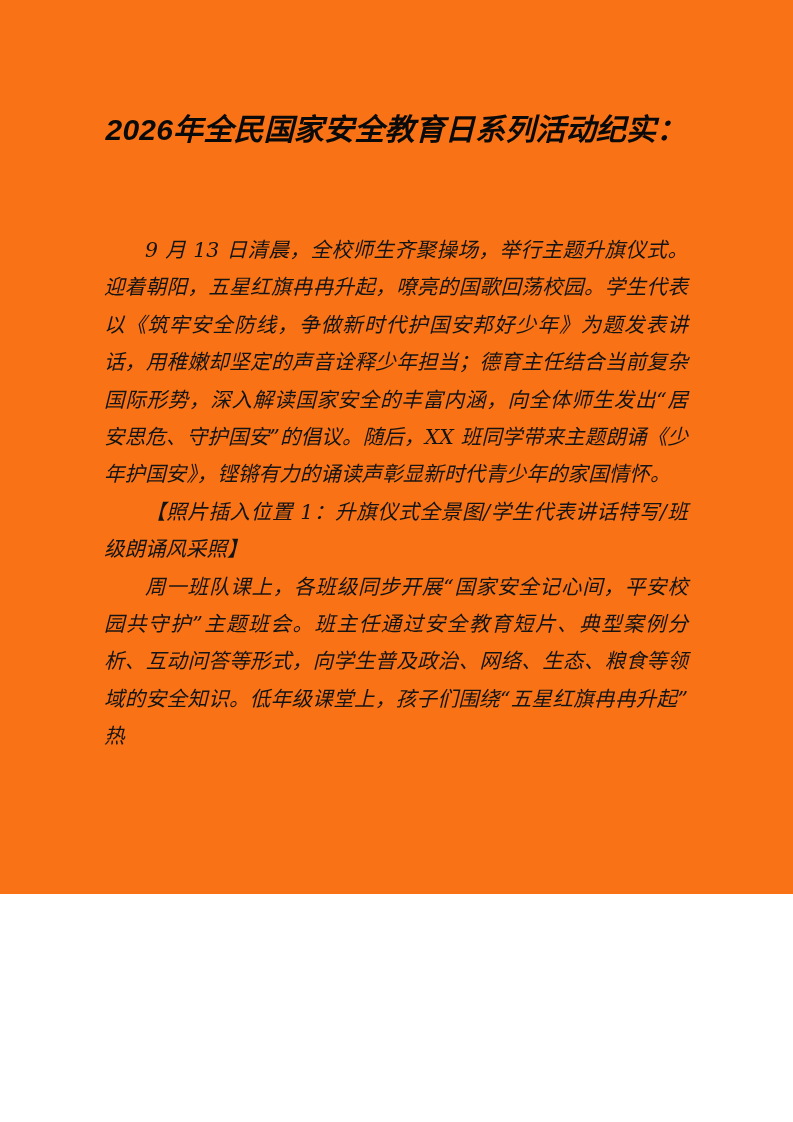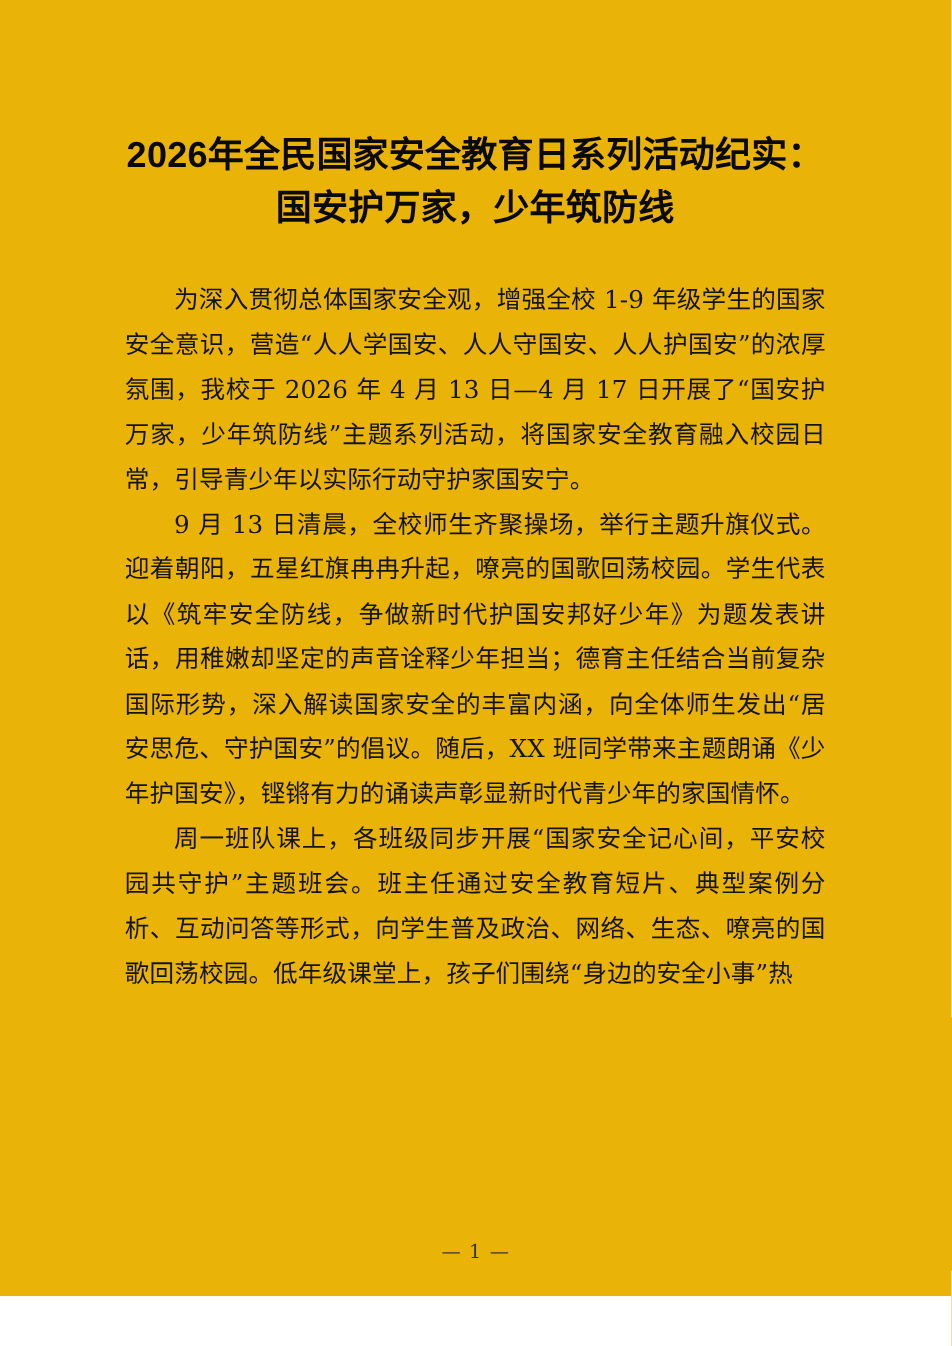--- a/index.html
+++ b/index.html
@@ -5,27 +5,28 @@
 <style>
   html, body {
     margin: 0;
     padding: 0;
     background: #ffffff;
   }
 
   .page {
     position: relative;
     width: 793px;
-    height: 1080px;
+    height: 894px;
     margin: 0 auto;
-    background: #eab308;
+    background: #f97316;
     box-sizing: border-box;
     overflow: hidden;
     color: #121212;
     font-family: "DejaVu Serif", "Liberation Serif", serif;
+    font-style: italic;
   }
 
   
   .content {
     position: absolute;
     left: 104px;
     top: 0;
     width: 584px;
   }
 
@@ -110,33 +111,32 @@
 </style>
 </head>
 <body>
 
 <div class="page">
 
   <div class="content">
 
     <h1 class="doc-title">
       <span class="tline">2026年全民国家安全教育日系列活动纪实：</span>
-      <span class="tline">国安护万家，少年筑防线</span>
     </h1>
 
     <div class="body-block" style="top: 232px;">
 
-      <p class="para">为深入贯彻总体国家安全观，增强全校 1-9 年级学生的国家安全意识，营造“人人学国安、人人守国安、人人护国安”的浓厚氛围，我校于 2026 年 4 月 13 日—4 月 17 日开展了“国安护万家，少年筑防线”主题系列活动，将国家安全教育融入校园日常，引导青少年以实际行动守护家国安宁。</p>
 
 
       <p class="para">9 月 13 日清晨，全校师生齐聚操场，举行主题升旗仪式。迎着朝阳，五星红旗冉冉升起，嘹亮的国歌回荡校园。学生代表以《筑牢安全防线，争做新时代护国安邦好少年》为题发表讲话，用稚嫩却坚定的声音诠释少年担当；德育主任结合当前复杂国际形势，深入解读国家安全的丰富内涵，向全体师生发出“居安思危、守护国安”的倡议。随后，XX 班同学带来主题朗诵《少年护国安》，铿锵有力的诵读声彰显新时代青少年的家国情怀。</p>
 
+      <p class="photo-placeholder">【照片插入位置 1：升旗仪式全景图/学生代表讲话特写/班级朗诵风采照】</p>
 
 
-      <p class="para">周一班队课上，各班级同步开展“国家安全记心间，平安校园共守护”主题班会。班主任通过安全教育短片、典型案例分析、互动问答等形式，向学生普及政治、网络、生态、嘹亮的国歌回荡校园。低年级课堂上，孩子们围绕“身边的安全小事”热</p>
+      <p class="para">周一班队课上，各班级同步开展“国家安全记心间，平安校园共守护”主题班会。班主任通过安全教育短片、典型案例分析、互动问答等形式，向学生普及政治、网络、生态、粮食等领域的安全知识。低年级课堂上，孩子们围绕“五星红旗冉冉升起”热</p>
 
     </div>
 
   </div>
 
   <div class="page-footer">
     <span>— 1 —</span>
   </div>
 
 </div>

